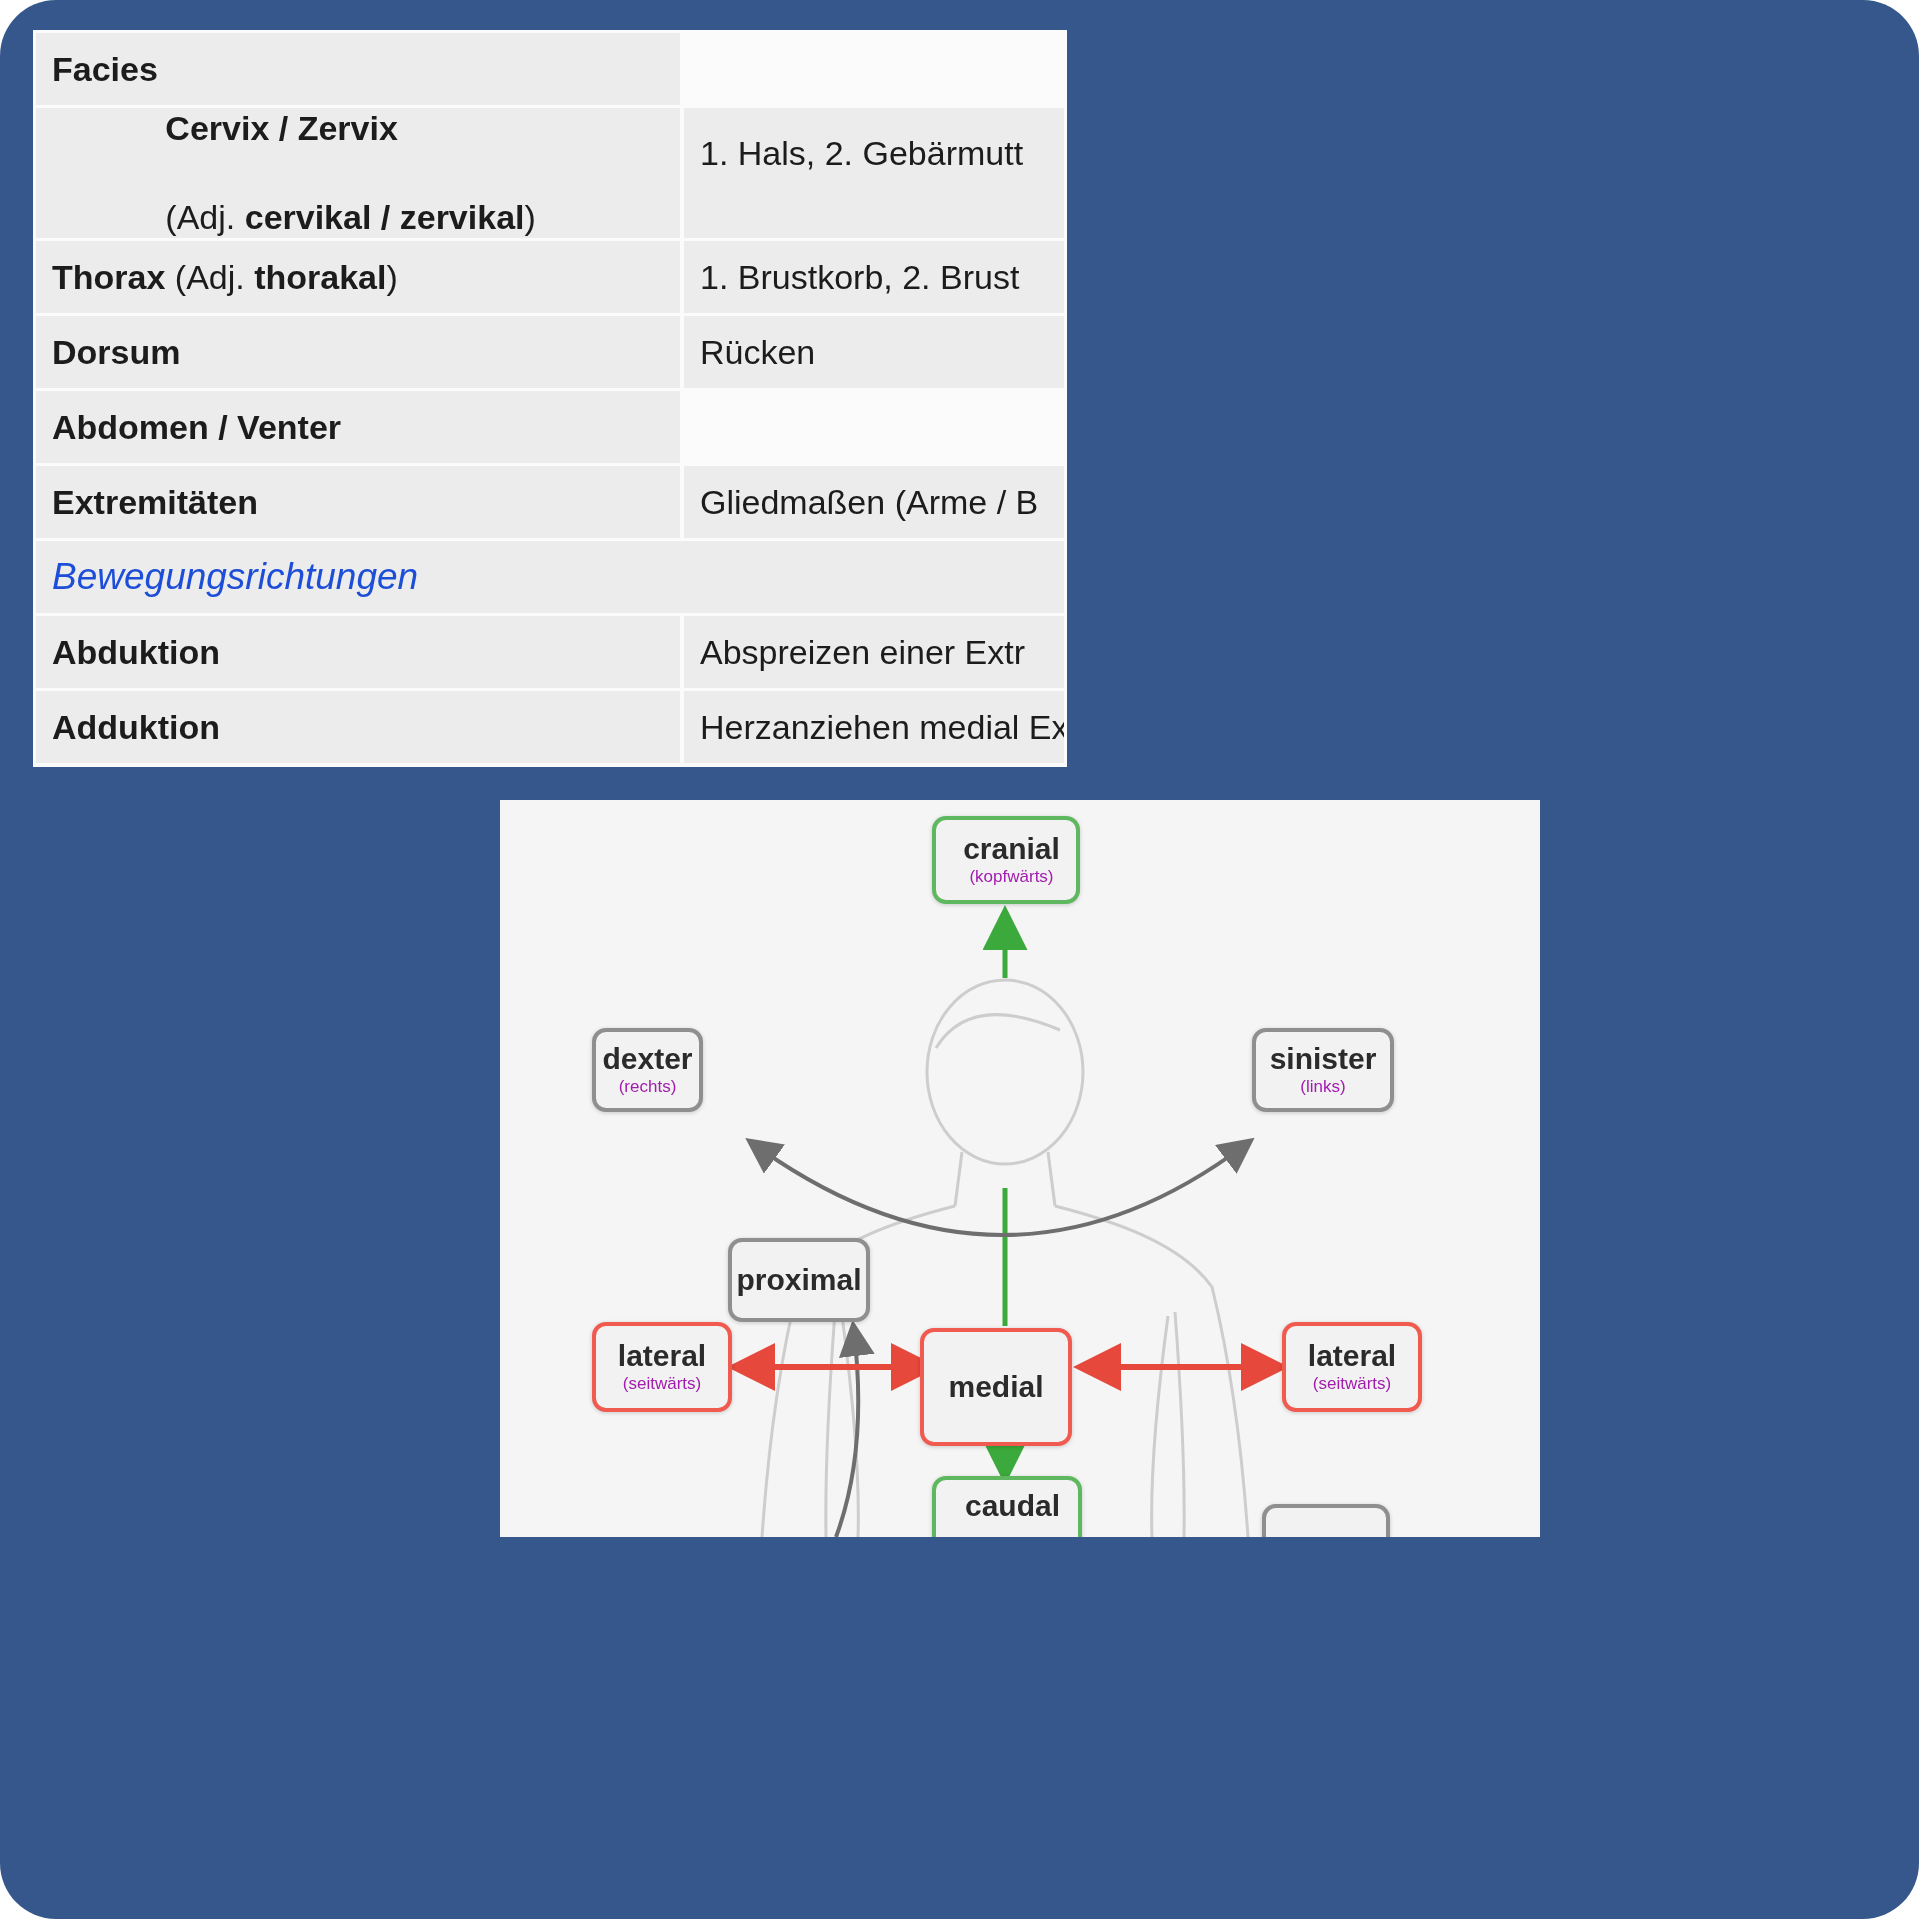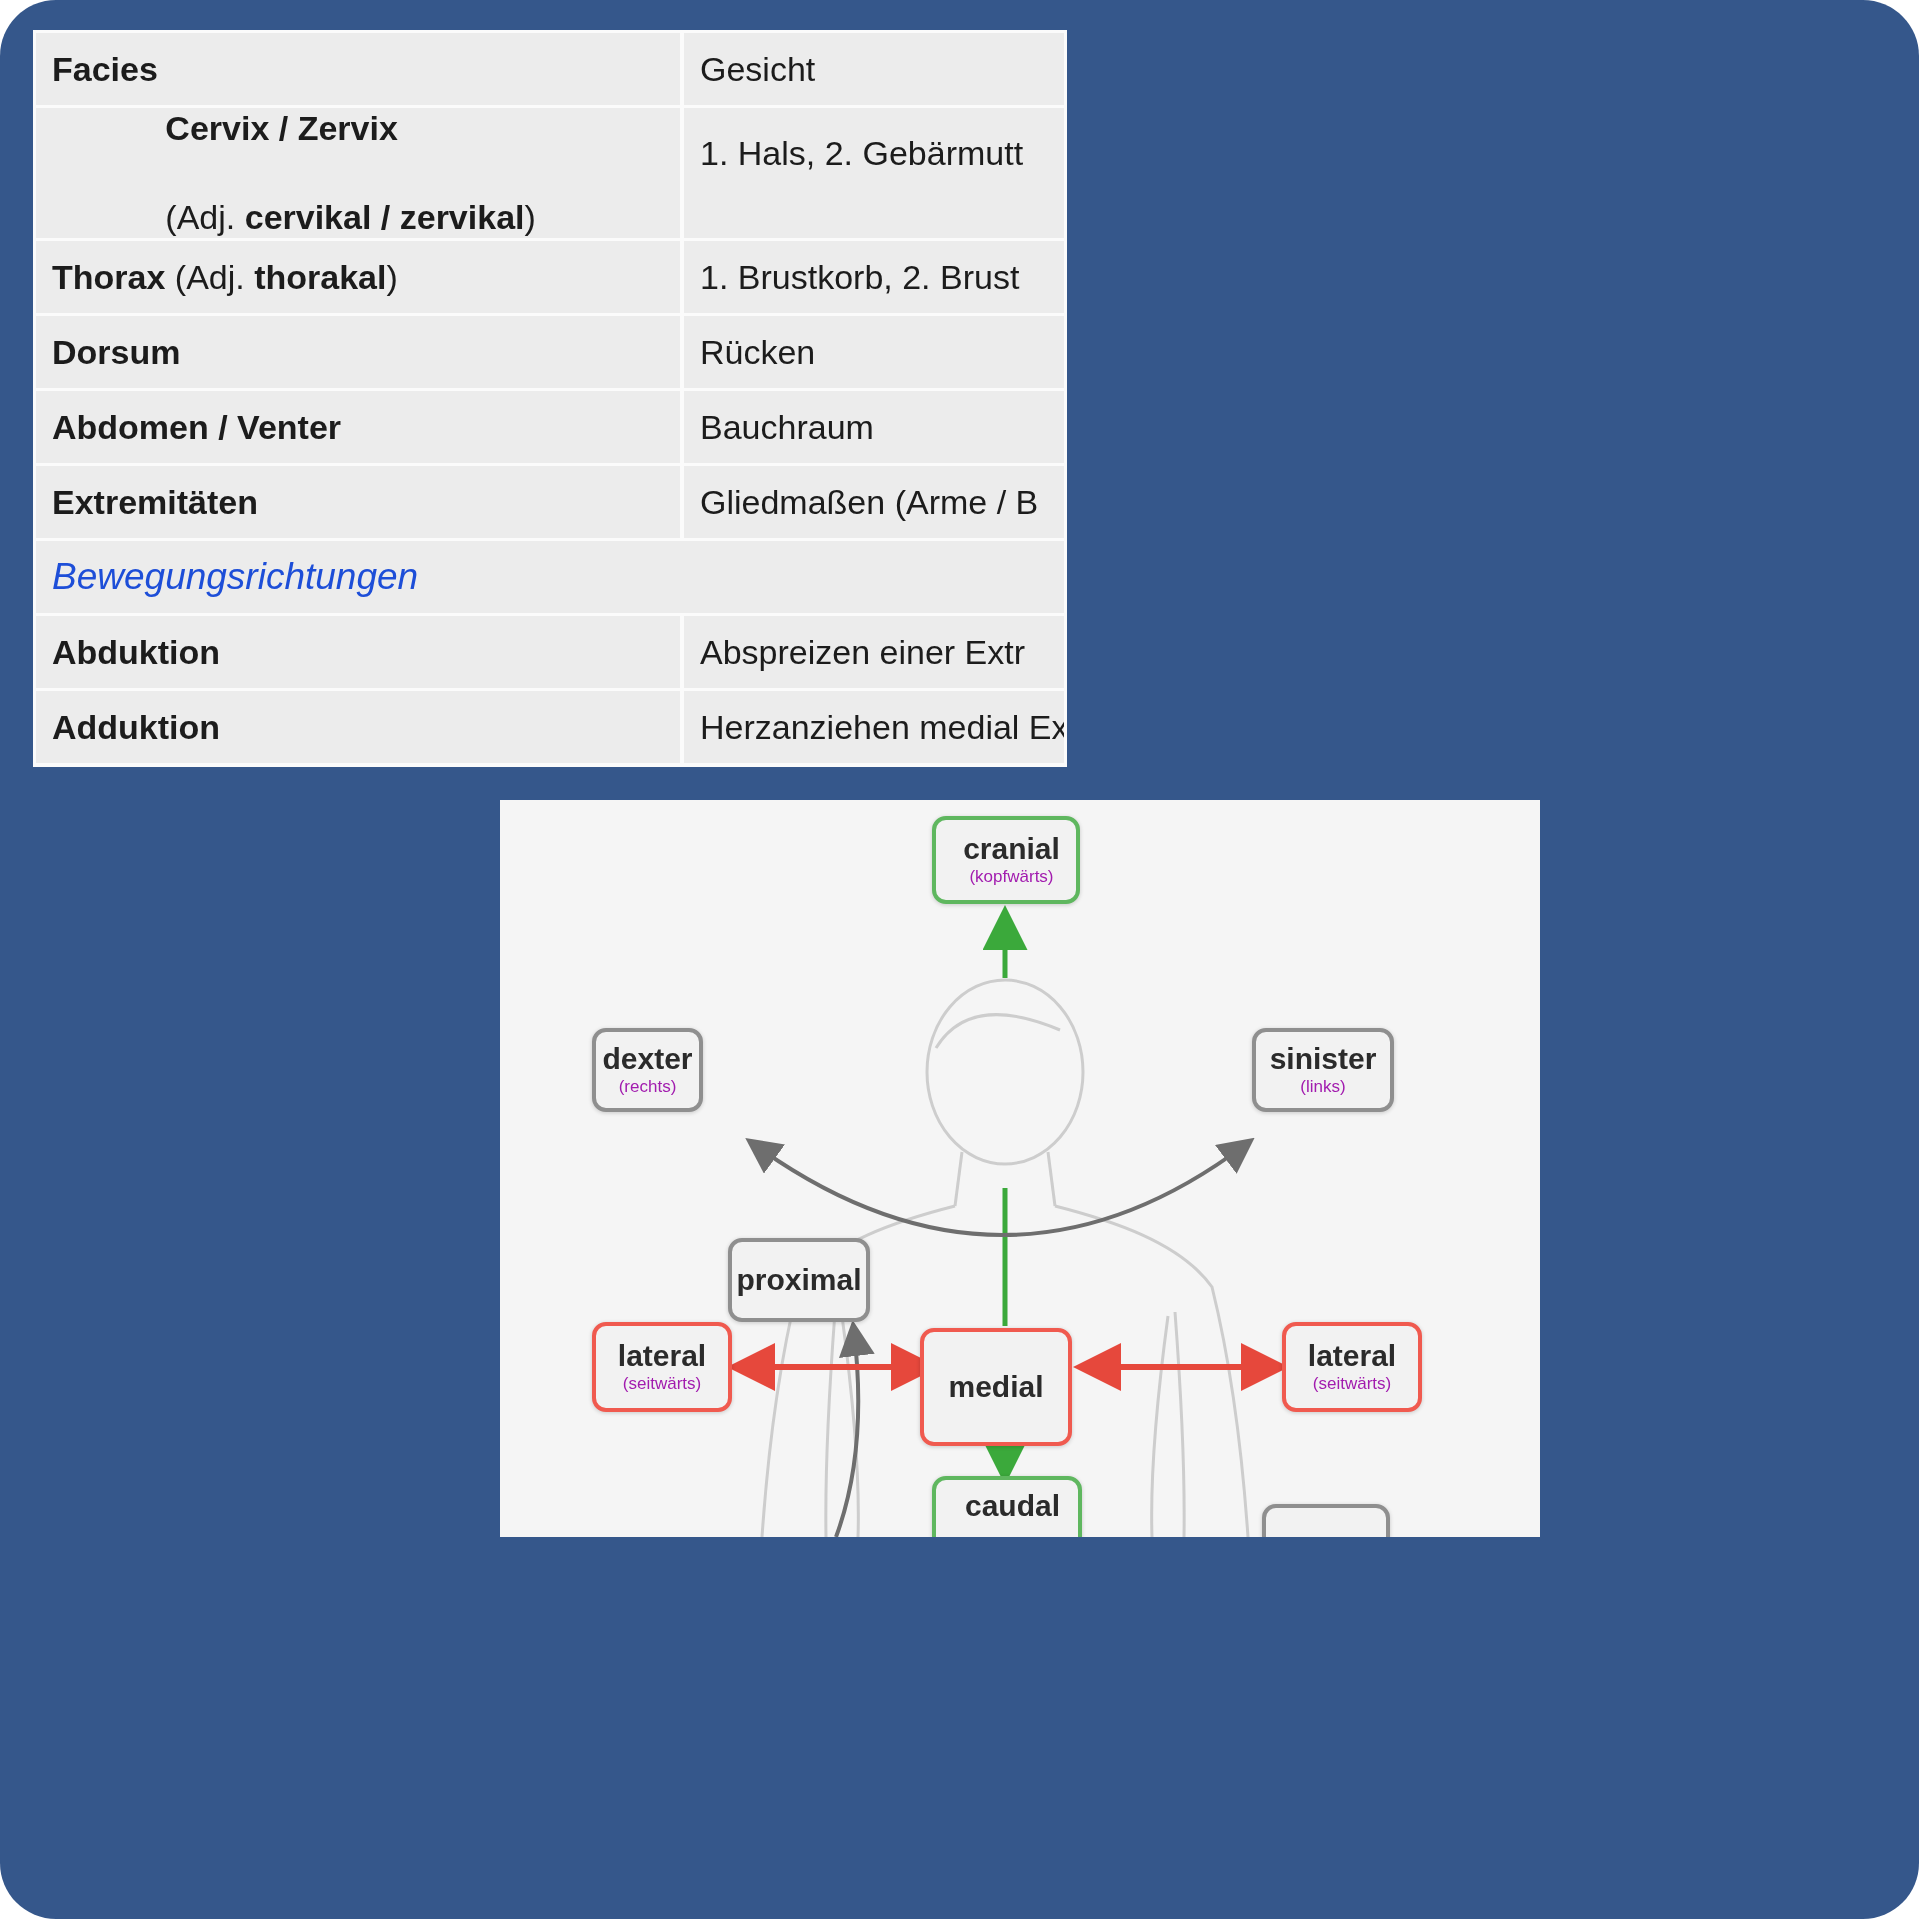--- a/index.html
+++ b/index.html
@@ -95,21 +95,20 @@
 
 <div class="canvas">
 
   <div class="table-card">
     <div class="trows">
 
       <div class="trow h72">
         <div class="cell left h72">
             <span class="b">Facies</span>
           </div>
-        <div class="cell right h72">Gesicht</div>
       </div>
 
       <div class="trow h130">
         <div class="cell left h130">
           <div class="keep">
             <span class="b">Cervix / Zervix</span><br>
             <span>(Adj. </span><span class="b">cervikal / zervikal</span><span>)</span>
           </div>
         </div>
         <div class="cell right h130" style="align-items:flex-start; padding-top:26px;">1. Hals, 2. Gebärmutt</div>
@@ -126,21 +125,20 @@
         <div class="cell left h72">
             <span class="b">Dorsum</span>
           </div>
         <div class="cell right h72">Rücken</div>
       </div>
 
       <div class="trow h72">
         <div class="cell left h72">
             <span class="b">Abdomen / Venter</span>
           </div>
-        <div class="cell right h72">Bauchraum</div>
       </div>
 
       <div class="trow h72">
         <div class="cell left h72">
             <span class="b">Extremitäten</span>
           </div>
         <div class="cell right h72">Gliedmaßen (Arme / B</div>
       </div>
 
       <div class="trow">

